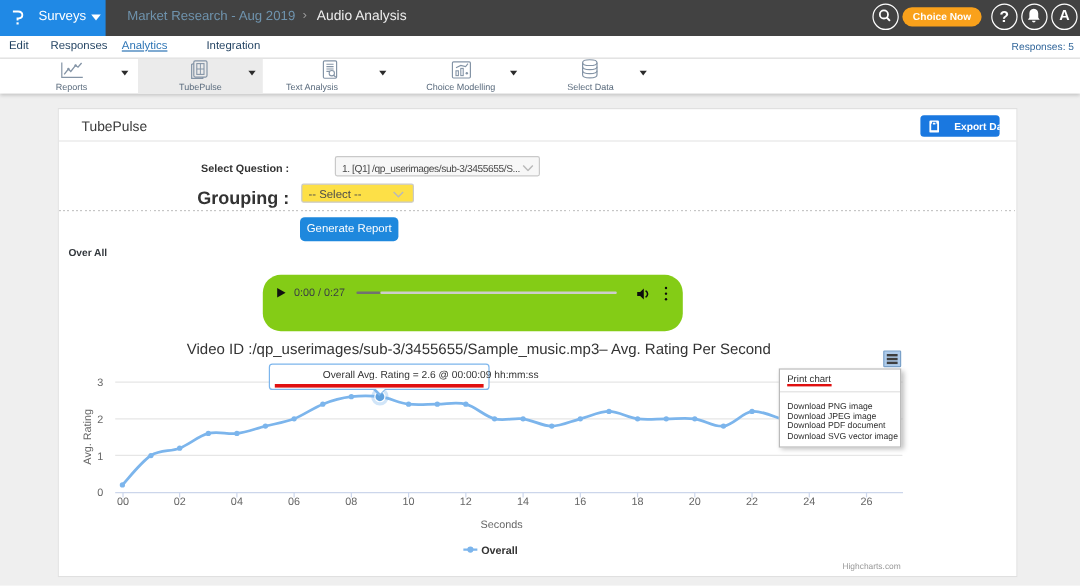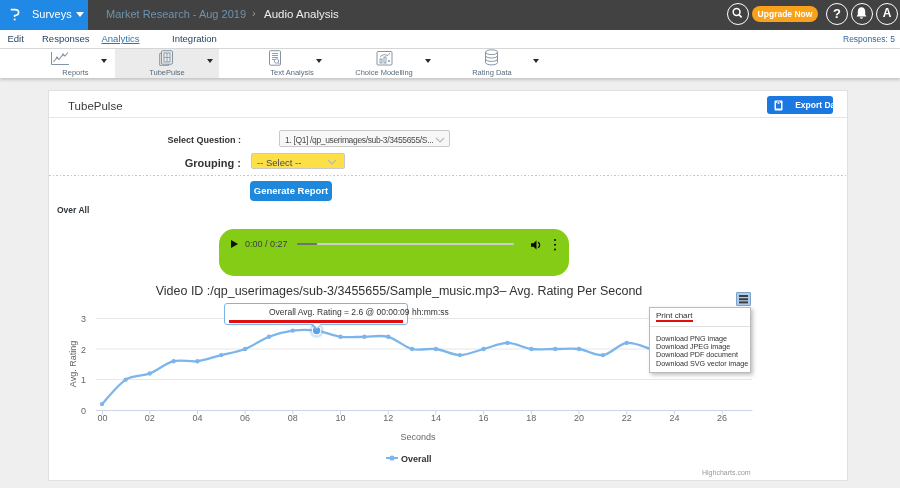--- a/index.html
+++ b/index.html
@@ -21,21 +21,21 @@
 <div class="abs" style="left:106px;top:8px;color:#6f93ad;font-size:11px;">Market Research - Aug 2019</div>
 <div class="abs" style="left:252px;top:7px;color:#9a9a9a;font-size:11px;">›</div>
 <div class="abs" style="left:264px;top:7.5px;color:#ededed;font-size:11.5px;">Audio Analysis</div>
 
 <div class="abs" style="left:727px;top:3px;width:22px;height:22px;border:1.4px solid #fff;border-radius:50%;">
   <svg width="19" height="19" style="position:absolute;left:0px;top:0px;" viewBox="0 0 19 19">
     <circle cx="8.6" cy="8" r="3.4" fill="none" stroke="#fff" stroke-width="1.5"></circle>
     <line x1="11" y1="10.6" x2="13.6" y2="13.4" stroke="#fff" stroke-width="1.6"></line>
   </svg>
 </div>
-<div class="abs" style="left:752px;top:5.5px;width:66px;height:16px;background:#f9a11b;border-radius:8px;color:#fff;font-size:8.5px;font-weight:bold;text-align:center;line-height:16px;">Upgrade Now</div>
+<div class="abs" style="left:752px;top:5.5px;width:66px;height:16px;background:#f9a11b;border-radius:8px;color:#fff;font-size:8.5px;font-weight:bold;text-align:center;line-height:16px;">Choice Now</div>
 <div class="abs" style="left:826px;top:3px;width:22px;height:22px;border:1.4px solid #fff;border-radius:50%;color:#fff;font-size:13px;font-weight:bold;text-align:center;line-height:19px;">?</div>
 <div class="abs" style="left:851px;top:3px;width:22px;height:22px;border:1.4px solid #fff;border-radius:50%;">
   <svg width="19" height="19" style="position:absolute;left:0;top:0;" viewBox="0 0 19 19">
     <path d="M9.5 3.2 C7 3.2 5.8 5 5.8 7.2 L5.8 10.6 L4.6 12.4 L14.4 12.4 L13.2 10.6 L13.2 7.2 C13.2 5 12 3.2 9.5 3.2 Z" fill="#fff"></path>
     <path d="M8 13.3 a1.5 1.5 0 0 0 3 0 Z" fill="#fff"></path>
   </svg>
 </div>
 <div class="abs" style="left:876px;top:3px;width:22px;height:22px;border:1.4px solid #fff;border-radius:50%;color:#fff;font-size:12px;font-weight:bold;text-align:center;line-height:19px;">A</div>
 
 <div class="abs" style="left:0;top:30px;width:900px;height:19px;background:#fff;border-bottom:1px solid #d8d8d8;"></div>
@@ -47,21 +47,21 @@
 
 <div class="abs" style="left:0;top:49px;width:900px;height:29px;background:#fff;box-shadow:0 2px 3px rgba(0,0,0,0.18);"></div>
 <div class="abs" style="left:115px;top:49px;width:104px;height:29px;background:#ebebeb;"></div>
 
 <svg class="abs" style="left:50px;top:51px;" width="20" height="15" viewBox="0 0 20 15">
   <path d="M1.5 1 L1.5 13.5 L19 13.5" fill="none" stroke="#8494a6" stroke-width="1"></path>
   <path d="M3.5 11 L7 6.5 L9 8.5 L13 3.5 L15 5 L18 1.5" fill="none" stroke="#8494a6" stroke-width="1.1"></path>
   <circle cx="7" cy="6.5" r="1" fill="#8494a6"></circle>
     <circle cx="13" cy="3.5" r="1" fill="#8494a6"></circle>
 </svg>
-<div class="abs" style="left:28px;top:68px;width:95px;text-align:center;color:#5a6b7d;font-size:7.5px;">Reports</div>
+<div class="abs" style="left:12px;top:68px;width:95px;text-align:center;color:#5a6b7d;font-size:7.5px;">Reports</div>
 <div class="abs" style="left:101px;top:59px;width:0;height:0;border-left:3.5px solid transparent;border-right:3.5px solid transparent;border-top:4.5px solid #2b2b2b;"></div>
 
 <svg class="abs" style="left:158px;top:50px;" width="17" height="16" viewBox="0 0 17 16">
   <rect x="3.5" y="0.7" width="11" height="13.5" rx="1.2" fill="none" stroke="#8494a6" stroke-width="1"></rect>
   <path d="M3.5 3 L1.7 3.6 L1.7 15.3 L11 15.3 L11 14.2" fill="none" stroke="#8494a6" stroke-width="1"></path>
   <rect x="6" y="3" width="6" height="9" fill="none" stroke="#8494a6" stroke-width="0.9"></rect>
   <line x1="9" y1="3" x2="9" y2="12" stroke="#8494a6" stroke-width="0.8"></line>
   <line x1="6" y1="7.5" x2="12" y2="7.5" stroke="#8494a6" stroke-width="0.8"></line>
 </svg>
 <div class="abs" style="left:115px;top:68px;width:104px;text-align:center;color:#5a6b7d;font-size:7.5px;">TubePulse</div>
@@ -69,40 +69,40 @@
 
 <svg class="abs" style="left:267px;top:50px;" width="16" height="16" viewBox="0 0 16 16">
   <rect x="2.5" y="0.7" width="11" height="14.5" rx="1" fill="none" stroke="#8494a6" stroke-width="1"></rect>
   <line x1="5" y1="3.5" x2="11" y2="3.5" stroke="#8494a6" stroke-width="0.9"></line>
   <line x1="5" y1="5.5" x2="11" y2="5.5" stroke="#8494a6" stroke-width="0.9"></line>
   <line x1="5" y1="7.5" x2="11" y2="7.5" stroke="#8494a6" stroke-width="0.9"></line>
   <line x1="5" y1="9.5" x2="8" y2="9.5" stroke="#8494a6" stroke-width="0.9"></line>
   <circle cx="9.5" cy="11" r="2.2" fill="#fff" stroke="#8494a6" stroke-width="0.9"></circle>
   <line x1="11" y1="12.6" x2="12.8" y2="14.4" stroke="#8494a6" stroke-width="1"></line>
 </svg>
-<div class="abs" style="left:240px;top:68px;width:104px;text-align:center;color:#5a6b7d;font-size:7.5px;">Text Analysis</div>
+<div class="abs" style="left:208px;top:68px;width:104px;text-align:center;color:#5a6b7d;font-size:7.5px;">Text Analysis</div>
 <div class="abs" style="left:316px;top:59px;width:0;height:0;border-left:3.5px solid transparent;border-right:3.5px solid transparent;border-top:4.5px solid #2b2b2b;"></div>
 
 <svg class="abs" style="left:376px;top:50px;" width="17" height="16" viewBox="0 0 17 16">
   <rect x="1" y="1.5" width="15" height="13.5" rx="1" fill="none" stroke="#8494a6" stroke-width="1"></rect>
   <rect x="4" y="9" width="2" height="4" fill="none" stroke="#8494a6" stroke-width="0.9"></rect>
   <rect x="8" y="7" width="2" height="6" fill="none" stroke="#8494a6" stroke-width="0.9"></rect>
   <path d="M4 6.5 L8 4.5 L12 5.5 L14 3" fill="none" stroke="#8494a6" stroke-width="0.9"></path>
   <circle cx="13" cy="11" r="1" fill="#8494a6"></circle>
 </svg>
 <div class="abs" style="left:332px;top:68px;width:104px;text-align:center;color:#5a6b7d;font-size:7.5px;">Choice Modelling</div>
 <div class="abs" style="left:425px;top:59px;width:0;height:0;border-left:3.5px solid transparent;border-right:3.5px solid transparent;border-top:4.5px solid #2b2b2b;"></div>
 
 <svg class="abs" style="left:483px;top:49px;" width="17" height="17" viewBox="0 0 17 17">
   <ellipse cx="8.5" cy="3.2" rx="6" ry="2.4" fill="none" stroke="#8494a6" stroke-width="1"></ellipse>
   <path d="M2.5 3.2 L2.5 13.5 A6 2.4 0 0 0 14.5 13.5 L14.5 3.2" fill="none" stroke="#8494a6" stroke-width="1"></path>
   <path d="M2.5 6.6 A6 2.4 0 0 0 14.5 6.6" fill="none" stroke="#8494a6" stroke-width="1"></path>
   <path d="M2.5 10 A6 2.4 0 0 0 14.5 10" fill="none" stroke="#8494a6" stroke-width="1"></path>
 </svg>
-<div class="abs" style="left:440px;top:68px;width:104px;text-align:center;color:#5a6b7d;font-size:7.5px;">Rating Data</div>
+<div class="abs" style="left:440px;top:68px;width:104px;text-align:center;color:#5a6b7d;font-size:7.5px;">Select Data</div>
 <div class="abs" style="left:533px;top:59px;width:0;height:0;border-left:3.5px solid transparent;border-right:3.5px solid transparent;border-top:4.5px solid #2b2b2b;"></div>
 
 <div class="abs" style="left:48px;top:90px;width:800px;height:391px;background:#fff;border:1px solid #e0e0e0;"></div>
 <div class="abs" style="left:68px;top:100px;color:#3a3a3a;font-size:11.5px;">TubePulse</div>
 <div class="abs" style="left:767px;top:96px;width:66px;height:18px;background:#1a78e0;border-radius:3px;">
   <svg width="9" height="11" style="position:absolute;left:7px;top:3.5px;" viewBox="0 0 9 11">
     <rect x="0.5" y="0.5" width="8" height="10" rx="1" fill="#fff"></rect>
     <rect x="2" y="3" width="5" height="5.5" fill="#1a78e0"></rect>
     <rect x="3.1" y="1.9" width="2.8" height="2.2" fill="#fff" stroke="#1a78e0" stroke-width="0.7"></rect>
   </svg>
@@ -110,29 +110,29 @@
 </div>
 <div class="abs" style="left:49px;top:117px;width:798px;height:1px;background:#e7e7e7;"></div>
 
 <div class="abs" style="left:100px;top:134.5px;width:141px;text-align:right;color:#333;font-size:9px;font-weight:bold;">Select Question :</div>
 <div class="abs" style="left:251px;top:130px;width:171px;height:16.5px;background:#f7f7f7;border:1px solid #c9c9c9;border-radius:2px;margin-left:28px;">
   <div style="position:absolute;left:5px;top:3.5px;font-size:8.5px;letter-spacing:-0.35px;color:#4a4a4a;white-space:nowrap;">1. [Q1] /qp_userimages/sub-3/3455655/S...</div>
   <svg width="10" height="6" style="position:absolute;right:4px;top:5.5px;" viewBox="0 0 10 6">
       <path d="M1 1 L5 5 L9 1" fill="none" stroke="#b9b9b9" stroke-width="1.2"></path>
     </svg>
 </div>
-<div class="abs" style="left:100px;top:157px;width:141px;text-align:right;color:#333;font-size:11px;font-weight:bold;">Grouping :</div>
+<div class="abs" style="left:100px;top:157px;width:141px;text-align:right;color:#333;font-size:15px;font-weight:bold;">Grouping :</div>
 <div class="abs" style="left:251px;top:152.5px;width:94px;height:16.5px;background:#fde047;border:1px solid #c9c9c9;border-radius:2px;">
   <div style="position:absolute;left:5px;top:3.5px;font-size:9.5px;color:#4a4a4a;white-space:nowrap;">-- Select --</div>
   <svg width="10" height="6" style="position:absolute;right:7px;top:5.5px;" viewBox="0 0 10 6">
       <path d="M1 1 L5 5 L9 1" fill="none" stroke="#b9b9b9" stroke-width="1.2"></path>
     </svg>
 </div>
 <div class="abs" style="left:49px;top:175px;width:798px;height:1px;background:repeating-linear-gradient(90deg,#c6c6c6 0 1.6px,transparent 1.6px 3.6px);"></div>
-<div class="abs" style="left:250px;top:180.5px;width:82px;height:20.5px;background:#1e88dd;border-radius:4px;color:#fff;font-size:9.5px;font-weight:bold;text-align:center;line-height:20.5px;white-space:nowrap;">Generate Report</div>
+<div class="abs" style="left:250px;top:180.5px;width:82px;height:20.5px;background:#1e88dd;border-radius:4px;color:#fff;font-size:9.5px;font-weight:normal;text-align:center;line-height:20.5px;white-space:nowrap;">Generate Report</div>
 <div class="abs" style="left:57px;top:204.5px;color:#32373c;font-size:8.5px;font-weight:bold;text-align:right;">Over All</div>
 
 <div class="abs" style="left:219px;top:229px;width:350px;height:47px;background:#84cc16;border-radius:15px;">
   <div style="position:absolute;left:11.5px;top:10.5px;width:0;height:0;border-top:4.5px solid transparent;border-bottom:4.5px solid transparent;border-left:7.5px solid #111;"></div>
   <div style="position:absolute;left:26px;top:9.5px;font-size:9px;color:#3c4043;">0:00 / 0:27</div>
   <div style="position:absolute;left:78px;top:14px;width:20px;height:2px;background:#717171;border-radius:1px;"></div>
   <div style="position:absolute;left:98px;top:14px;width:197px;height:2px;background:#cdcdcd;border-radius:1px;"></div>
   <svg width="12" height="12" style="position:absolute;left:310.5px;top:9.5px;" viewBox="0 0 24 24">
     <path d="M2 8.5 L7 8.5 L13 3 L13 21 L7 15.5 L2 15.5 Z" fill="#0d0d0d"></path>
     <path d="M16 6.5 A6.2 6.2 0 0 1 16 17.5" fill="none" stroke="#0d0d0d" stroke-width="2.6"></path>

